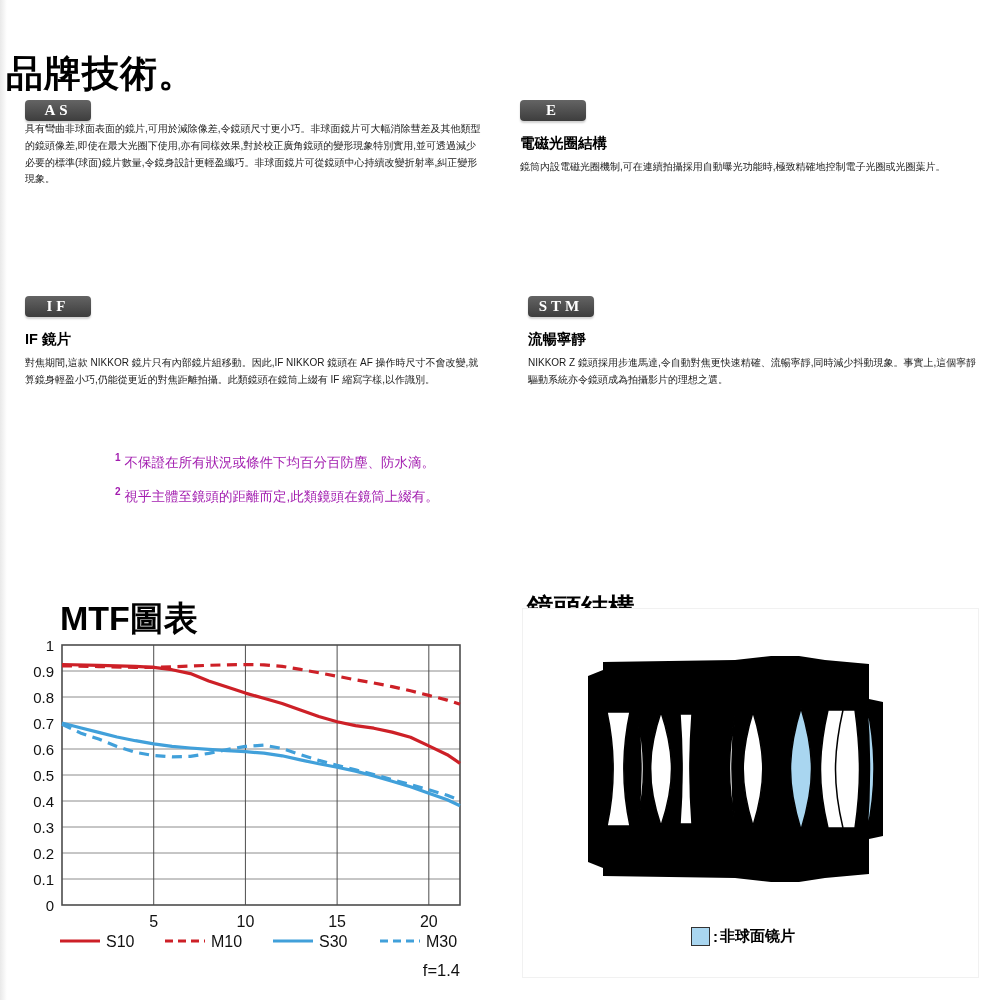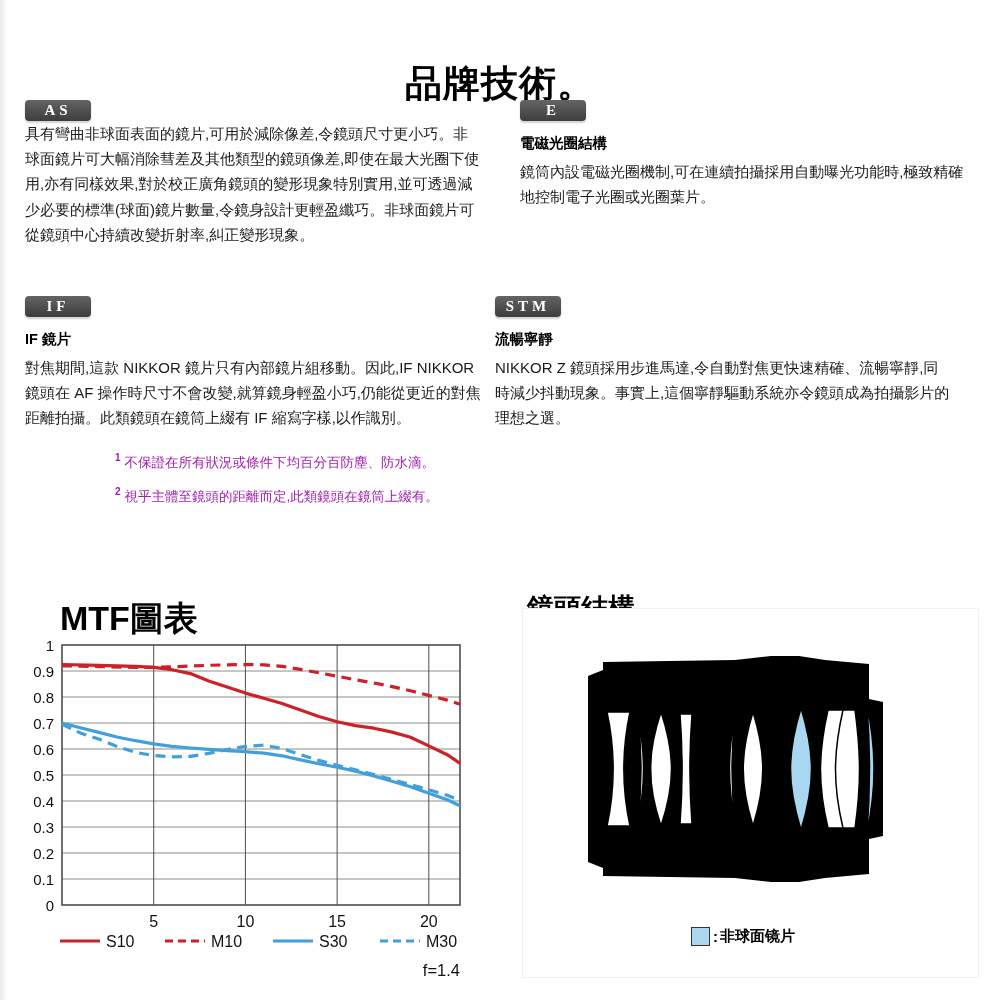--- a/index.html
+++ b/index.html
@@ -1,33 +1,33 @@
 <!DOCTYPE html>
 <html><head>
 <meta charset="utf-8">
 <style>
   html,body{margin:0;padding:0;background:#fff;}
   .page{position:relative;width:1000px;height:1000px;background:#fff;overflow:hidden;
         font-family:"Liberation Sans","DejaVu Sans",sans-serif;color:#1a1a1a;}
   .edge{position:absolute;left:0;top:0;width:7px;height:100%;
         background:linear-gradient(to right,#e9e9e9,#ffffff);}
-  .page-title{position:absolute;left:0;right:0;top:34px;text-align:center;
-        font-size:37px;font-weight:bold;color:#000;letter-spacing:1px;}
+  .page-title{position:absolute;left:0;right:0;top:24px;
+        font-size:37px;font-weight:bold;color:#000;letter-spacing:1px;padding-left:6px;}
   section.tech{position:absolute;width:458px;}
   .sec-as{left:25px;top:100px;}
   .sec-e{left:520px;top:100px;}
   .sec-if{left:25px;top:296px;}
-  .sec-stm{left:495px;top:296px;}
+  .sec-stm{left:528px;top:296px;}
   .badge{display:inline-block;width:66px;box-sizing:border-box;text-align:center;
         background:linear-gradient(#646464,#3d3d3d);color:#fff;
         font-family:"Liberation Serif","DejaVu Serif",serif;font-weight:bold;
         font-size:15px;line-height:21px;border-radius:4px;letter-spacing:4px;
         box-shadow:0 2px 2px rgba(0,0,0,0.18);}
   .sec-heading{margin:13px 0 6px 0;font-size:14.5px;font-weight:bold;color:#000;}
-  .sec-body{margin:0;font-size:15px;line-height:1.68;color:#1a1a1a;}
+  .sec-body{margin:0;font-size:10px;line-height:1.68;color:#1a1a1a;}
   .footnotes{position:absolute;left:115px;top:452px;font-size:13.5px;color:#a21caf;}
   .footnote{margin:0 0 14px 0;}
   .footnote sup{font-size:10px;font-weight:bold;margin-right:4px;}
   .mtf-title{position:absolute;left:60px;top:568px;font-size:34px;font-weight:bold;color:#000;}
   #mtf-svg{position:absolute;left:18px;top:628px;}
   .lens-title{position:absolute;left:527px;top:568px;font-size:27px;font-weight:bold;color:#000;}
   .lens-panel{position:absolute;left:522px;top:608px;width:457px;height:370px;
         background:#fff;border:1px solid #f1f1f1;box-sizing:border-box;}
   .lens-svg{position:absolute;left:62px;top:45px;}
   .asph-legend{position:absolute;left:168px;top:318px;display:flex;align-items:center;

